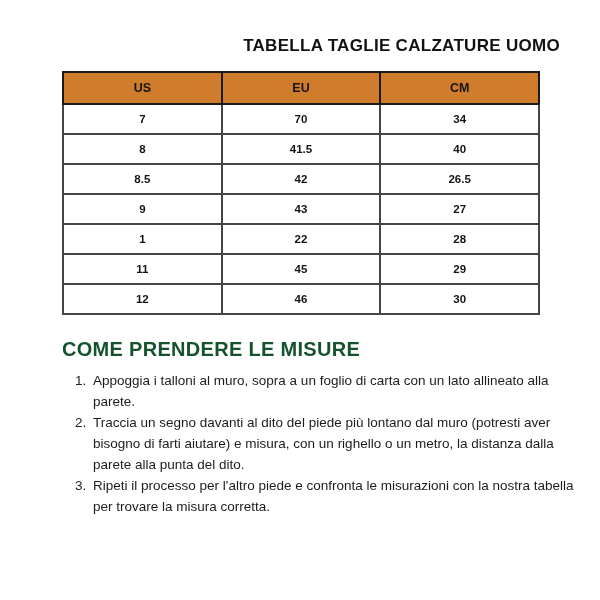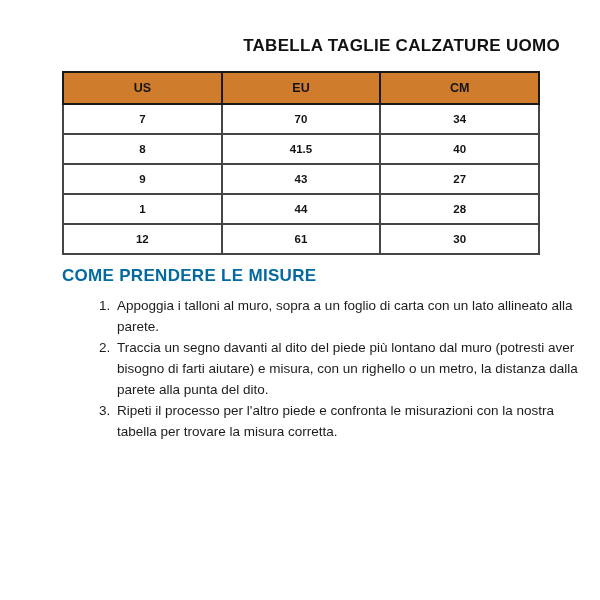--- a/index.html
+++ b/index.html
@@ -41,37 +41,36 @@
   }
   table.size-table td {
     border: 2px solid var(--border-inner, #454545);
     height: 26px;
     font-size: 11.5px;
     font-weight: bold;
     text-align: center;
     color: #141414;
   }
   .section-title {
-    margin: 11px 0 9px 0;
-    font-size: 17px;
+    margin: 23px 0 9px 0;
+    font-size: 20px;
     font-weight: bold;
     letter-spacing: 0.3px;
-    color: #0369a1;
+    color: #14532d;
   }
   ol.instructions {
     margin: 0;
     padding: 0 0 0 28px;
     width: 497px;
     font-size: 13.5px;
     line-height: 21px;
     color: #1c1c1c;
   }
   ol.instructions li {
     padding-left: 3px;
-    margin-left: 24px;
   }
 </style>
 </head>
 <body>
 
 <div class="page">
 
   <h1 class="page-title">TABELLA TAGLIE CALZATURE UOMO</h1>
 
   <table class="size-table">
@@ -87,32 +86,42 @@
         <td>7</td>
         <td>70</td>
         <td>34</td>
       </tr>
       <tr>
         <td>8</td>
         <td>41.5</td>
         <td>40</td>
       </tr>
       <tr>
+        <td>8.5</td>
+        <td>42</td>
+        <td>26.5</td>
+      </tr>
+      <tr>
         <td>9</td>
         <td>43</td>
         <td>27</td>
       </tr>
       <tr>
         <td>1</td>
-        <td>44</td>
+        <td>22</td>
         <td>28</td>
       </tr>
       <tr>
+        <td>11</td>
+        <td>45</td>
+        <td>29</td>
+      </tr>
+      <tr>
         <td>12</td>
-        <td>61</td>
+        <td>46</td>
         <td>30</td>
       </tr>
     </tbody>
   </table>
 
   <h2 class="section-title">COME PRENDERE LE MISURE</h2>
 
   <ol class="instructions">
     <li>Appoggia i talloni al muro, sopra a un foglio di carta con un lato allineato alla parete.</li>
     <li>Traccia un segno davanti al dito del piede più lontano dal muro (potresti aver bisogno di farti aiutare) e misura, con un righello o un metro, la distanza dalla parete alla punta del dito.</li>

